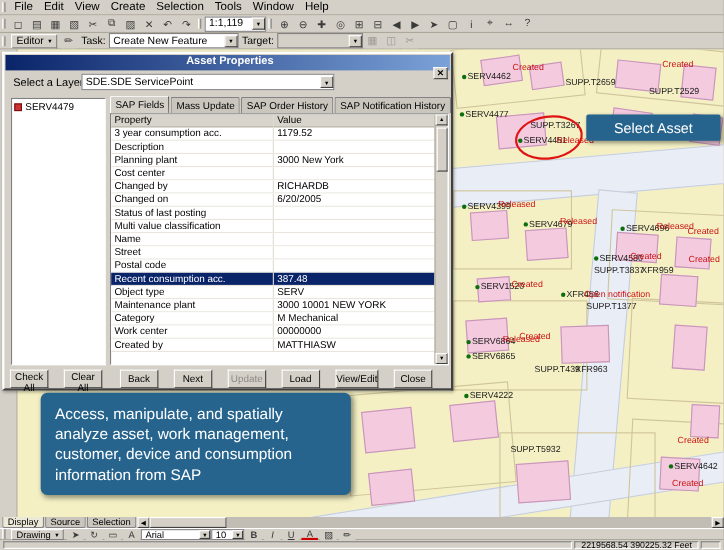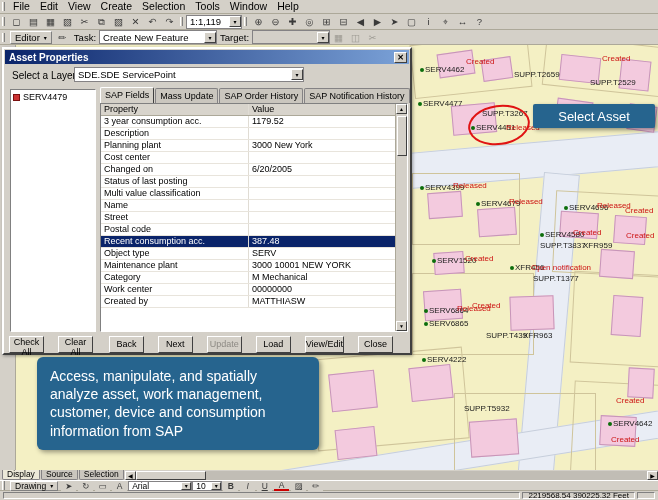--- a/index.html
+++ b/index.html
@@ -47,21 +47,21 @@
   .map-label.red { color:var(--label-red,#cc1111); }
   .dot { display:inline-block; width:4px; height:4px; border-radius:50%;
     background:var(--dot-green,#0c6e0c); margin-right:1px; vertical-align:middle; }
   #highlight-circle { position:absolute; left:452px; top:60px; width:62px; height:40px;
     border:2px solid #e01313; border-radius:50%; transform:rotate(-8deg); z-index:6; }
 
   #dialog { position:absolute; left:2px; top:47px; width:410px; height:308px; background:#d4d0c8;
     border:2px solid; border-color:#fff #404040 #404040 #fff; box-shadow:1px 1px 3px rgba(0,0,0,.35); z-index:20; }
   .titlebar { position:absolute; left:1px; top:1px; right:1px; height:14px;
     background:linear-gradient(90deg,#0a246a,#7ba2d8); color:#fff; font-weight:bold; font-size:10px;
-    display:flex; align-items:center; padding-left:4px; }
+    display:flex; align-items:center; padding-left:4px;flex-direction:column; }
   .close { margin-left:auto; margin-right:2px; width:13px; height:11px; background:#d4d0c8; color:#000;
     font-size:8px; font-weight:bold; display:flex; align-items:center; justify-content:center;
     border:1px solid; border-color:#fff #404040 #404040 #fff; }
   .lbl { position:absolute; left:8px; top:21px; font-size:10px; }
   #layer-combo { position:absolute; left:70px; top:18px; width:230px; height:15px; }
   #tree-panel { position:absolute; left:6px; top:40px; width:86px; height:243px; background:#fff;
     border:1px solid; border-color:#808080 #fff #fff #808080; overflow:hidden; }
   .tree-item { display:flex; align-items:center; font-size:9px; padding:2px 2px; }
   .tree-ico { width:7px; height:7px; background:#cc3333; border:1px solid #7a1010; margin-right:3px; flex:none; }
   #dlg-tabs { position:absolute; left:96px; top:37px; height:17px; white-space:nowrap; }
@@ -91,21 +91,21 @@
   .dbtn.disabled { color:#8d8a84;text-align:center; }
 
   #select-asset-callout { position:absolute; left:533px; top:104px; width:122px; height:24px;
     background:var(--callout-blue,#26648e); color:#fff; font-size:13px; display:flex; align-items:center;
     justify-content:center; border-radius:2px; box-shadow:2px 2px 4px rgba(0,0,0,.4); z-index:30; }
   #desc-callout { position:absolute; left:37px; top:357px; width:282px; background:var(--callout-blue,#26648e);
     color:#fff; font-size:14px; line-height:1.3; padding:10px 13px; border-radius:6px;
     box-shadow:2px 2px 5px rgba(0,0,0,.4); z-index:30; }
 
   #bottom-bar { position:absolute; left:0; top:470px; width:658px; height:10px; background:#d4d0c8;
-    display:flex; align-items:center; }
+    display:flex; align-items:flex-start; }
   #bottom-tabs { display:inline-flex; padding-left:2px; }
   .btab { font-size:8.5px; line-height:9px; padding:0 4px; border:1px solid #848284; border-top:none;
     background:#cac6be; border-radius:0 0 2px 2px; margin-right:1px; }
   .btab.active { background:#ece9d8; }
   .hscroll { flex:1; display:flex; align-items:stretch; }
   .sbtn { width:11px; display:flex; align-items:center; justify-content:center; font-size:6px;
     background:#d4d0c8; border:1px solid; border-color:#fff #404040 #404040 #fff; flex:none; }
   .thumb { width:70px; background:#d4d0c8; border:1px solid; border-color:#fff #404040 #404040 #fff; flex:none; }
   .track { flex:1; background:#c1bdb5; }
 
@@ -333,20 +333,24 @@
           </div>
           <div class="prow">
             <span class="pcell prop">Planning plant</span>
             <span class="pcell val">3000 New York</span>
           </div>
           <div class="prow">
             <span class="pcell prop">Cost center</span>
             <span class="pcell val"></span>
           </div>
           <div class="prow">
+            <span class="pcell prop">Changed by</span>
+            <span class="pcell val">RICHARDB</span>
+          </div>
+          <div class="prow">
             <span class="pcell prop">Changed on</span>
             <span class="pcell val">6/20/2005</span>
           </div>
           <div class="prow">
             <span class="pcell prop">Status of last posting</span>
             <span class="pcell val"></span>
           </div>
           <div class="prow">
             <span class="pcell prop">Multi value classification</span>
             <span class="pcell val"></span>

